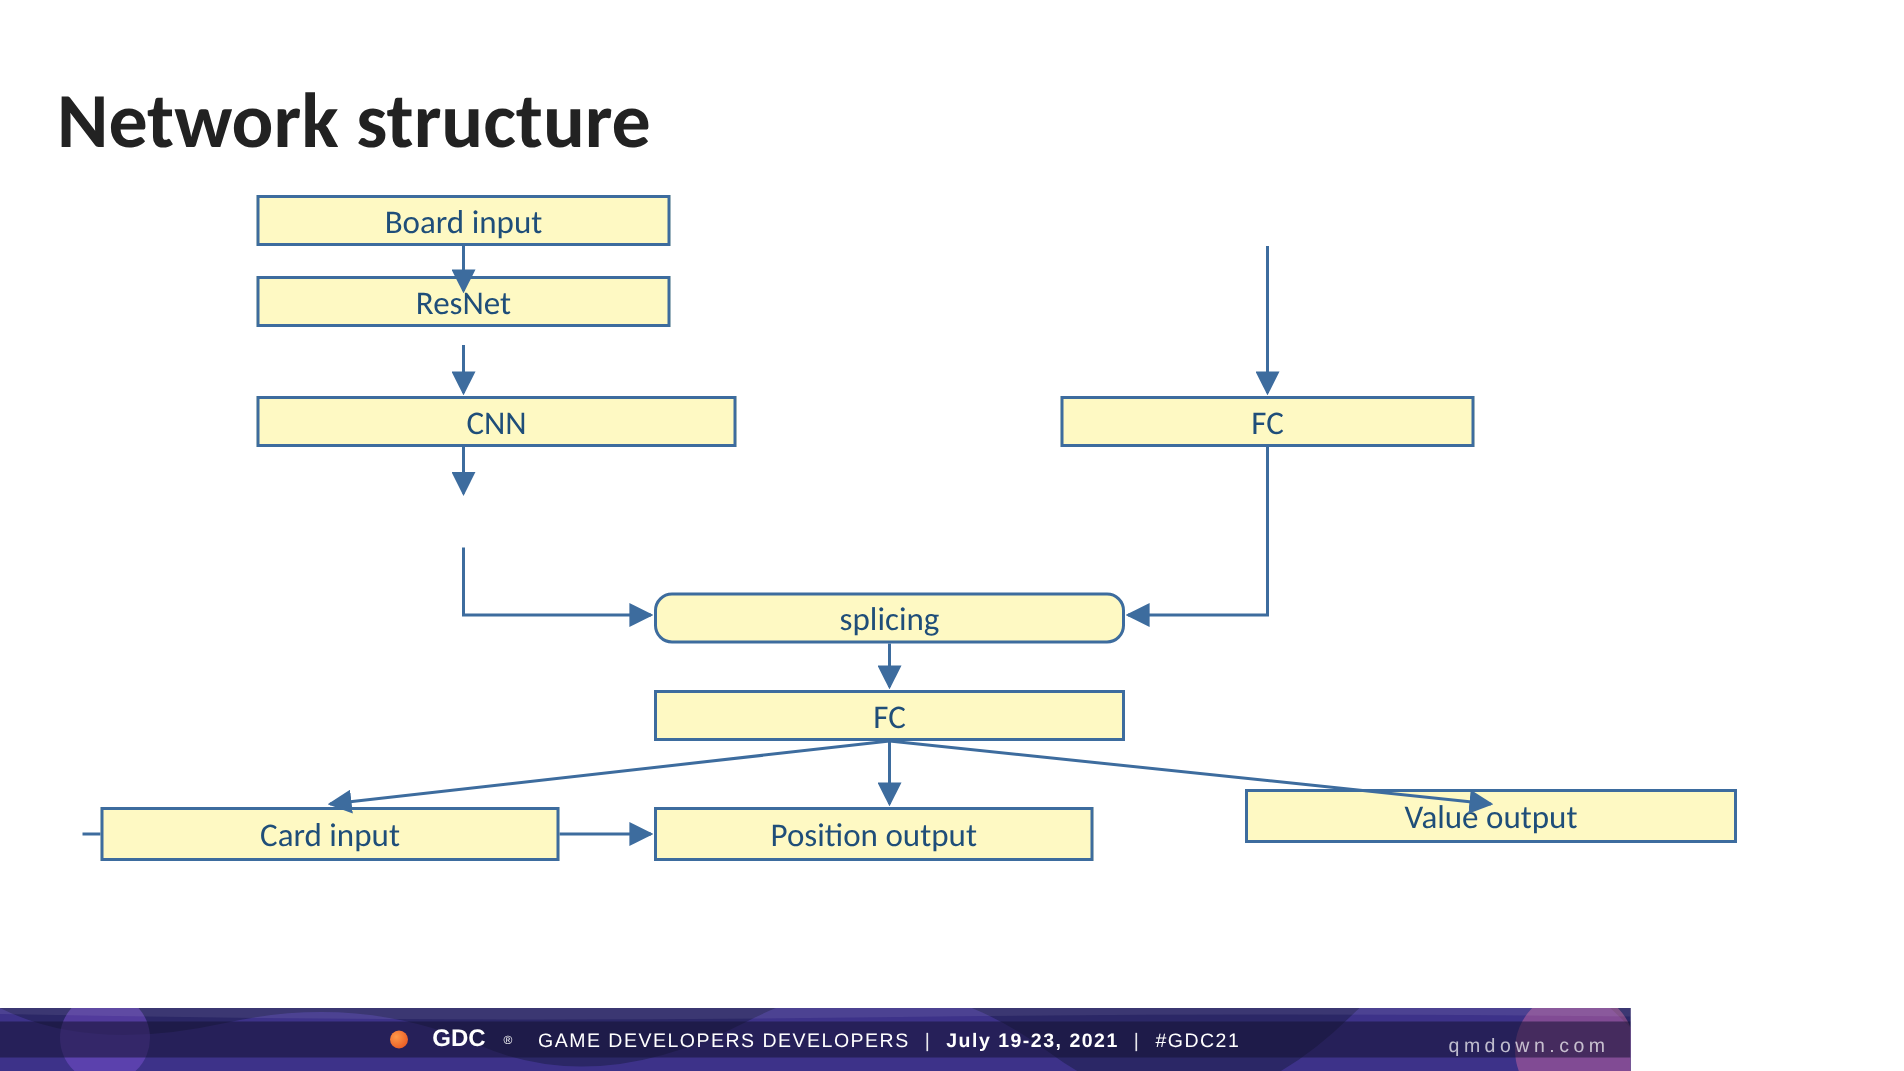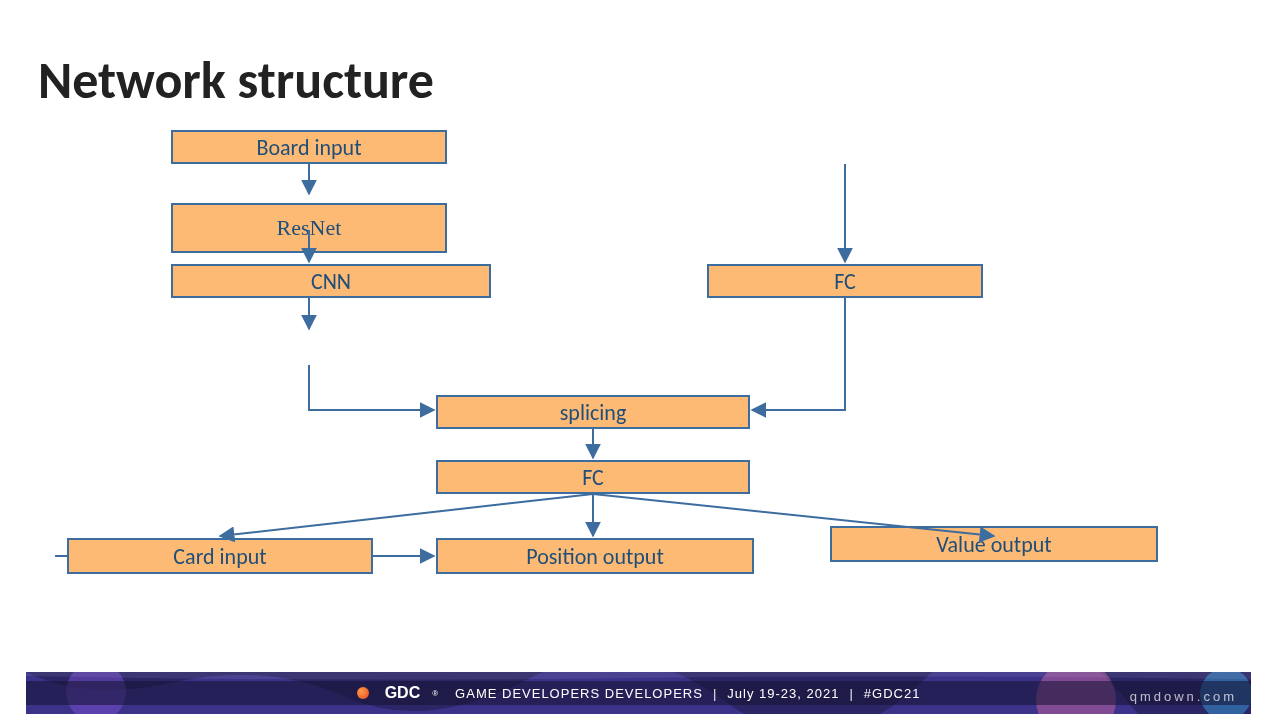--- a/index.html
+++ b/index.html
@@ -20,46 +20,45 @@
   .title {
     position: absolute;
     left: 38px;
     top: 48px;
     font-size: 52px;
     color: #222;
     font-weight: 700;
   }
   .node {
     position: absolute;
-    background: #fdba74;
+    background: #fef9c3;
     border: 2px solid #3d6c9e;
     color: #1f4e79;
     font-size: 22px;
     display: flex;
     align-items: center;
     justify-content: center;
     box-sizing: border-box;
   }
   svg.arrows {
     position: absolute;
     left: 0; top: 0;
     width: 1269px;
     height: 714px;
     pointer-events: none;
   }
   .footer {
     position: absolute;
     left: 0;
     bottom: 0;
-    width: 1225px;
+    width: 1087px;
     height: 42px;
     display: flex;
     background: #3b2f72;
     overflow: hidden;
-    margin-left: 26px;
   }
   .footer-decor {
     position: absolute;
     left: 0; top: 0; width: 1269px; height: 42px;
   }
   .footer-bar {
     position: absolute;
     left: 0; right: 0; top: 9px; height: 24px;
     background: rgba(20, 18, 50, 0.55);
     display: flex;
@@ -82,49 +81,49 @@
     font-size: 16px;
     letter-spacing: 0;
   }
   .footer-bar .reg {
     font-size: 8px;
     vertical-align: super;
     margin-left: 2px;
     margin-right: 6px;
   }
   .footer-bar .sep { opacity: .9; }
-  .footer-bar .bold { font-weight: normal; }
+  .footer-bar .bold { font-weight: bold; }
   .wm {
     position: absolute;
     right: 14px;
     bottom: 10px;
     color: rgba(255,255,255,0.7);
     font-size: 13px;
     letter-spacing: 3px;
     font-family: Arial, sans-serif;
   }
 </style>
 </head>
 <body>
 
 <div class="slide">
 
   <div class="title">Network structure</div>
 
   <div class="node" style="left:171px; top:130px; width:276px; height:34px;">Board input</div>
-  <div class="node" style="left:171px; top:203px; width:276px; height:50px;font-family:Liberation Serif, serif;">ResNet</div>
+  <div class="node" style="left:171px; top:184px; width:276px; height:34px;">ResNet</div>
   <div class="node" style="left:171px; top:264px; width:320px; height:34px;">CNN</div>
 
   <div class="node" style="left:707px; top:264px; width:276px; height:34px;">FC</div>
 
-  <div class="node" style="left:436px; top:395px; width:314px; height:34px;">splicing</div>
+  <div class="node" style="left:436px; top:395px; width:314px; height:34px;border-radius:12px;">splicing</div>
   <div class="node" style="left:436px; top:460px; width:314px; height:34px;">FC</div>
 
   <div class="node" style="left:67px; top:538px; width:306px; height:36px;">Card input</div>
-  <div class="node" style="left:436px; top:538px; width:318px; height:36px;">Position output</div>
+  <div class="node" style="left:436px; top:538px; width:293px; height:36px;">Position output</div>
   <div class="node" style="left:830px; top:526px; width:328px; height:36px;">Value output</div>
 
   <svg class="arrows">
     <defs>
       <marker id="ah" viewBox="0 0 10 10" refX="9" refY="5" markerWidth="8" markerHeight="8" orient="auto">
         <path d="M0,0 L10,5 L0,10 z" fill="#3d6c9e"></path>
       </marker>
     </defs>
     <g stroke="#3d6c9e" stroke-width="2" fill="none">
 

